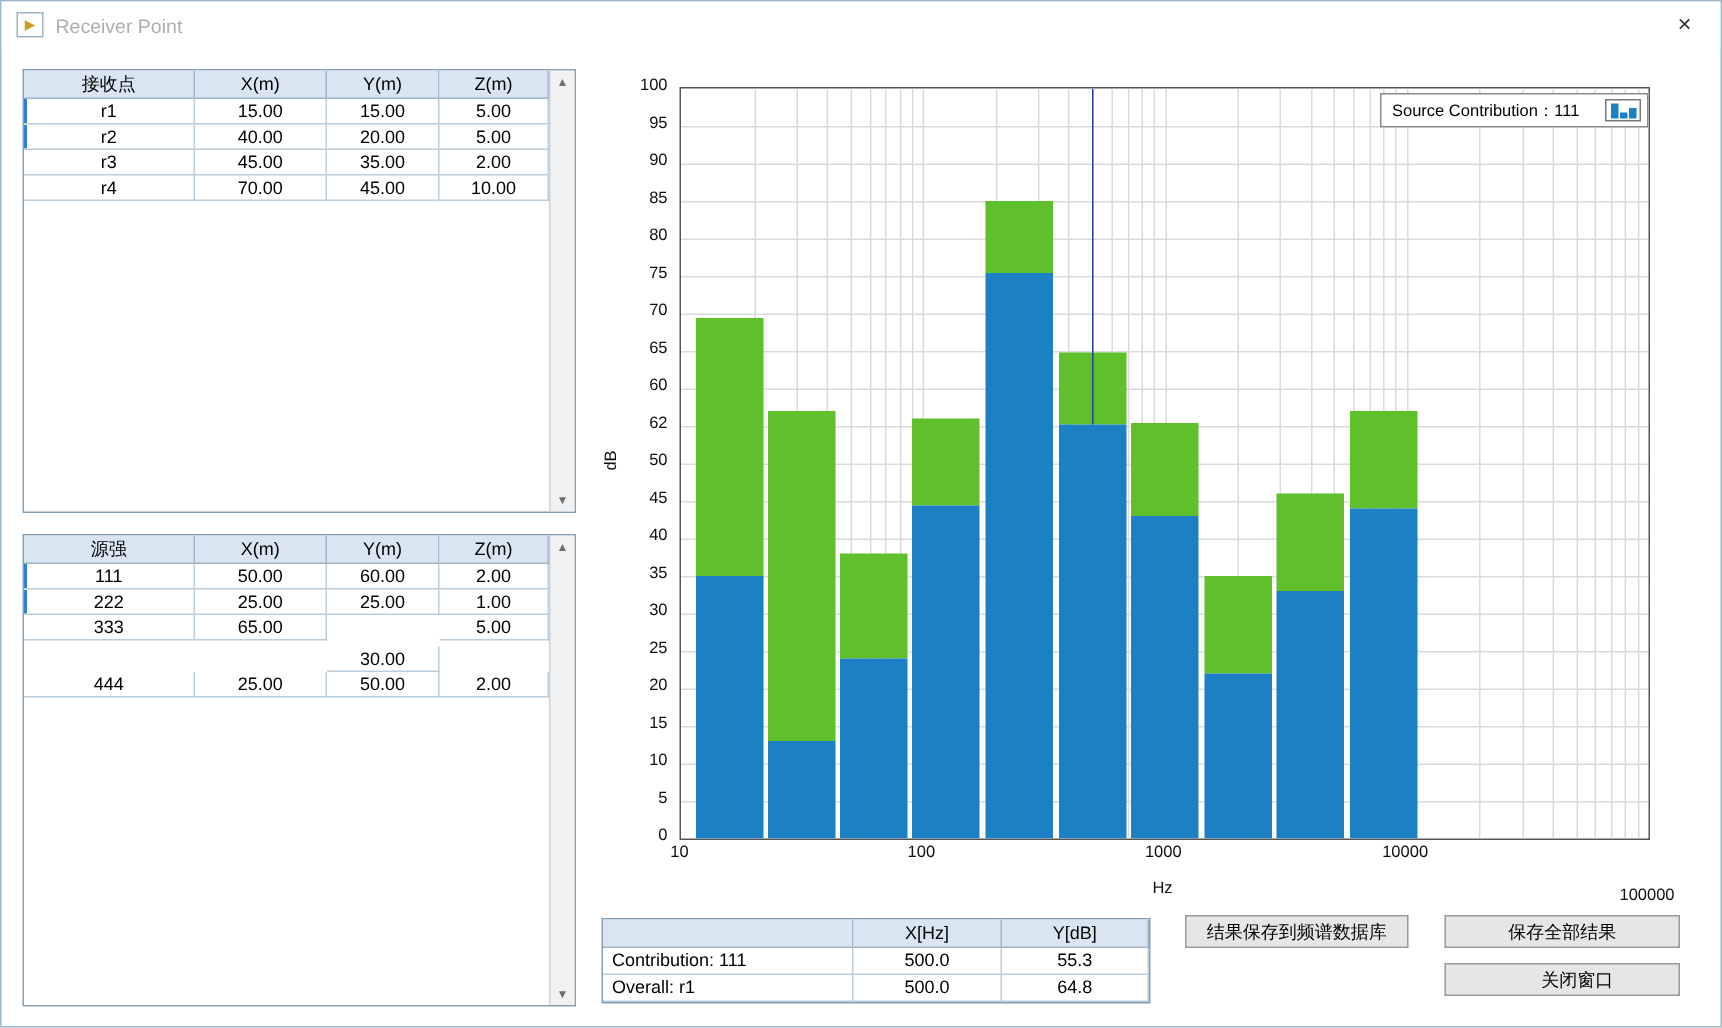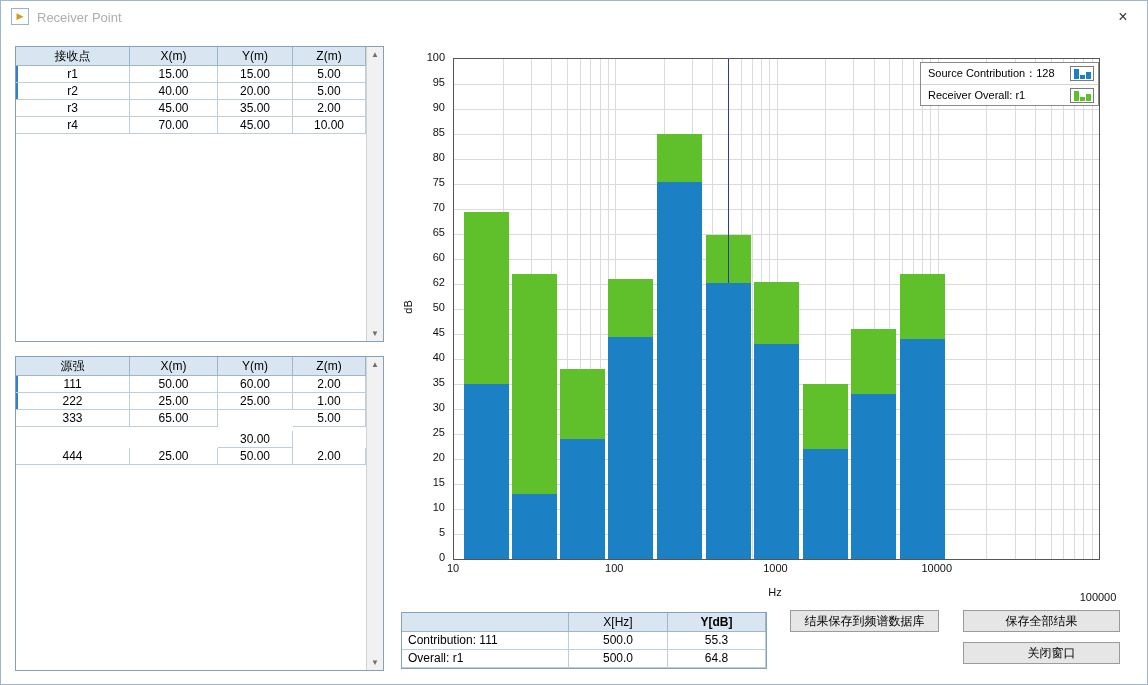--- a/index.html
+++ b/index.html
@@ -198,33 +198,25 @@
         <div class="bar-seg" style="left: 348.5px; width: 45px; top: 390px; height: 110px; background: rgb(28, 128, 196);"></div>
         <div class="bar-seg" style="left: 397.1px; width: 45px; top: 270px; height: 65px; background: rgb(95, 192, 44);"></div>
         <div class="bar-seg" style="left: 397.1px; width: 45px; top: 335px; height: 165px; background: rgb(28, 128, 196);"></div>
         <div class="bar-seg" style="left: 445.6px; width: 45px; top: 215px; height: 65px; background: rgb(95, 192, 44);"></div>
         <div class="bar-seg" style="left: 445.6px; width: 45px; top: 280px; height: 220px; background: rgb(28, 128, 196);"></div>
         <div style="position: absolute; left: 274px; top: 0px; width: 1px; height: 223.5px; background: rgb(39, 64, 155);"></div>
       </div>
     <div id="xlab">Hz</div>
     <div id="legend">
         <div class="legend-row">
-          <span class="legend-label">Source Contribution：128</span>
+          <span class="legend-label">Source Contribution：111</span>
           <span class="legend-icon">
             <i style="height: 10px; background: rgb(28, 128, 196);"></i>
             <i style="height: 4px; background: rgb(28, 128, 196);"></i>
             <i style="height: 7px; background: rgb(28, 128, 196);"></i>
-          </span>
-        </div>
-        <div class="legend-row">
-          <span class="legend-label">Receiver Overall: r1</span>
-          <span class="legend-icon">
-            <i style="height: 10px; background: rgb(95, 192, 44);"></i>
-            <i style="height: 4px; background: rgb(95, 192, 44);"></i>
-            <i style="height: 7px; background: rgb(95, 192, 44);"></i>
           </span>
         </div>
       </div>
   <div class="ytick" style="top: 510px;">0</div>
       <div class="ytick" style="top: 485px;">5</div>
       <div class="ytick" style="top: 460px;">10</div>
       <div class="ytick" style="top: 435px;">15</div>
       <div class="ytick" style="top: 410px;">20</div>
       <div class="ytick" style="top: 385px;">25</div>
       <div class="ytick" style="top: 360px;">30</div>
@@ -246,21 +238,21 @@
       <div class="xtick" style="left: 173.25px; top: 521px;">100</div>
       <div class="xtick" style="left: 334.5px; top: 521px;">1000</div>
       <div class="xtick" style="left: 495.75px; top: 521px;">10000</div>
       <div class="xtick" style="left: 657px; top: 521px; margin-top: 29px;">100000</div>
     </div>
 
   <div id="cursorTable" class="lv-table" style="left:400px;top:611px;width:366px;height:57px;">
       <div class="lv-row lv-head">
         <div class="lv-cell" style="width: 167px;"></div>
         <div class="lv-cell" style="width: 99px;">X[Hz]</div>
-        <div class="lv-cell" style="width: 98px; font-weight: bold;">Y[dB]</div>
+        <div class="lv-cell" style="width: 98px;">Y[dB]</div>
       </div>
       <div class="lv-row">
         <div class="lv-cell" style="width: 167px;">Contribution: 111</div>
         <div class="lv-cell" style="width: 99px;">500.0</div>
         <div class="lv-cell" style="width: 98px;">55.3</div>
       </div>
       <div class="lv-row">
         <div class="lv-cell" style="width: 167px;">Overall: r1</div>
         <div class="lv-cell" style="width: 99px;">500.0</div>
         <div class="lv-cell" style="width: 98px;">64.8</div>

